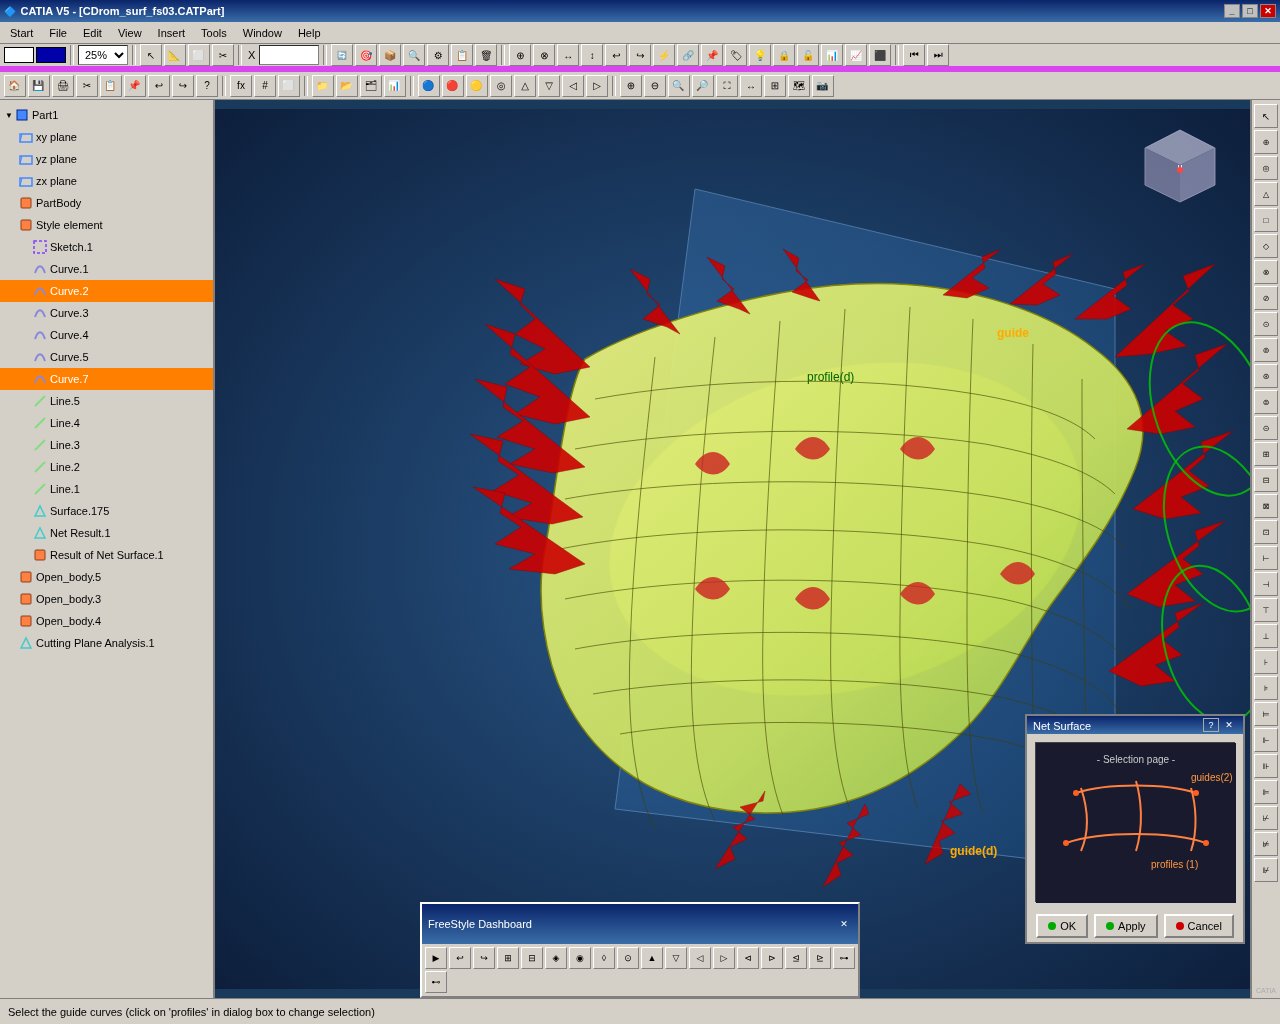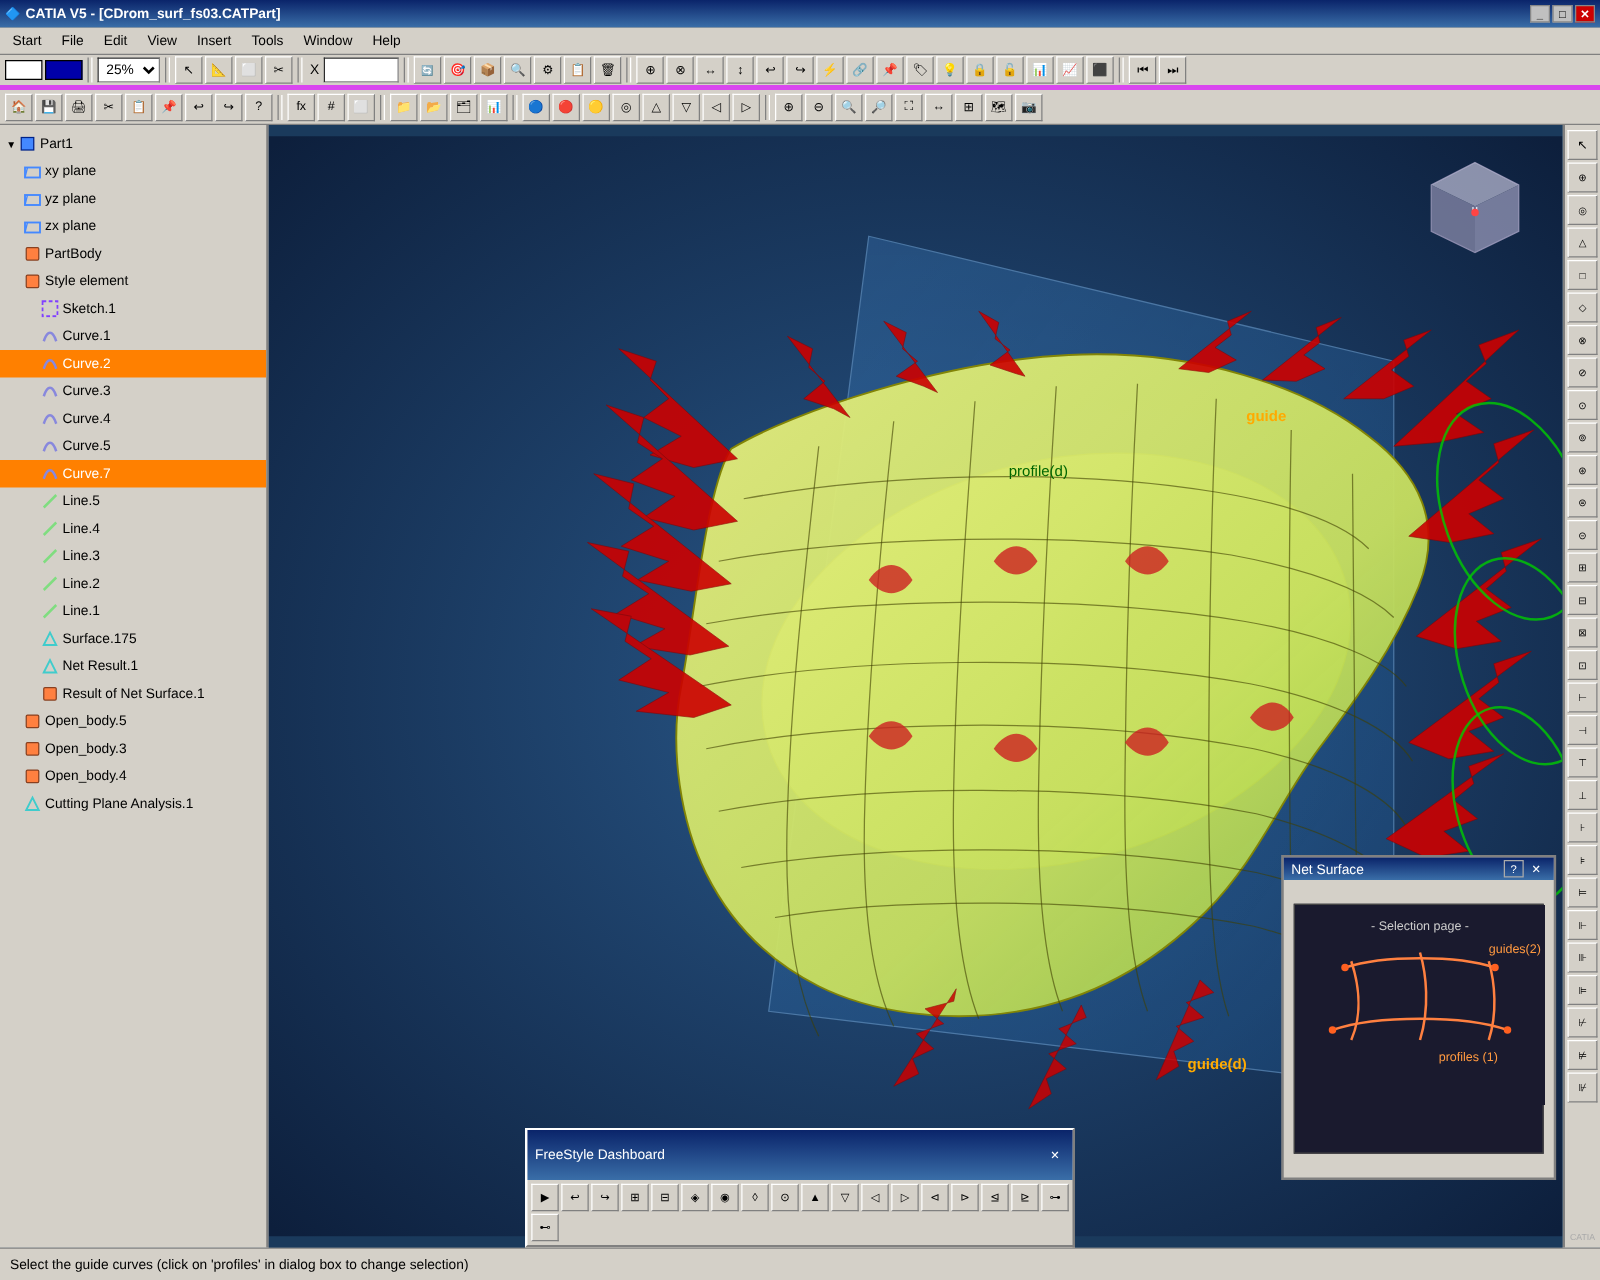--- a/index.html
+++ b/index.html
@@ -20,21 +20,21 @@
       width: 100%; height: 22px; background: #d4d0c8;
       display: flex; align-items: center; padding: 0 2px;
       border-bottom: 1px solid #808080;
     }
     .menu-item { padding: 2px 8px; font-size: 11px; cursor: pointer; }
 
     
     #toolbar1 {
       width: 100%; height: 28px; background: #d4d0c8;
       display: flex; align-items: center; padding: 2px 4px; gap: 2px;
-      border-bottom: 4px solid #d946ef;
+      border-bottom: 6px solid #d946ef;
     }
     
     #toolbar2 {
       width: 100%; height: 28px; background: #d4d0c8;
       display: flex; align-items: center; padding: 2px 4px; gap: 2px;
       border-bottom: 1px solid #808080;
     }
 
     .tb-btn {
       width: 22px; height: 22px; background: #d4d0c8;
@@ -129,22 +129,22 @@
       width: 220px; background: #d4d0c8;
       border: 2px solid #808080;
     }
     #ns-header {
       background: linear-gradient(to bottom, #0a246a, #3a6ea8);
       color: white; font-size: 11px; padding: 2px 6px;
       display: flex; justify-content: space-between; align-items: flex-end; height: 18px;
     }
     #ns-body { padding: 4px; }
     #ns-preview {
-      width: 200px; height: 200px; background: #1a1a2e;
-      margin: 15px auto; position: relative; border: 1px solid #444;
+      width: 200px; height: 160px; background: #1a1a2e;
+      margin: 4px auto; position: relative; border: 1px solid #444;
     }
     #ns-footer {
       display: flex; align-items: center; justify-content: center;
       gap: 6px; padding: 4px;
     }
     .ns-btn {
       height: 24px; padding: 0 10px; background: #d4d0c8;
       border: 2px solid; border-color: #fff #808080 #808080 #fff;
       font-size: 11px; cursor: pointer; display: flex; align-items: center; gap: 4px;
     }
@@ -717,17 +717,31 @@
         <path d="M 100,38 C 105,55 108,82 100,108" fill="none" stroke="#ff8040" stroke-width="2"></path>
         <path d="M 155,45 C 160,62 162,87 155,108" fill="none" stroke="#ff8040" stroke-width="2"></path>
 
         <circle cx="40" cy="50" r="3" fill="#ff6020"></circle>
         <circle cx="160" cy="50" r="3" fill="#ff6020"></circle>
         <circle cx="30" cy="100" r="3" fill="#ff6020"></circle>
         <circle cx="170" cy="100" r="3" fill="#ff6020"></circle>
       </svg>
     </div>
   </div>
+  <div id="ns-footer">
+    <button class="ns-btn">
+      <span style="width:8px;height:8px;border-radius:50%;background:#00aa00;display:inline-block;"></span>
+      <span>OK</span>
+    </button>
+    <button class="ns-btn">
+      <span style="width:8px;height:8px;border-radius:50%;background:#00aa00;display:inline-block;"></span>
+      <span>Apply</span>
+    </button>
+    <button class="ns-btn">
+      <span style="width:8px;height:8px;border-radius:50%;background:#cc0000;display:inline-block;"></span>
+      <span>Cancel</span>
+    </button>
+  </div>
 </div>
 
 <div id="statusbar">
   <span>Select the guide curves (click on 'profiles' in dialog box to change selection)</span>
 </div>
 
 </body></html>

